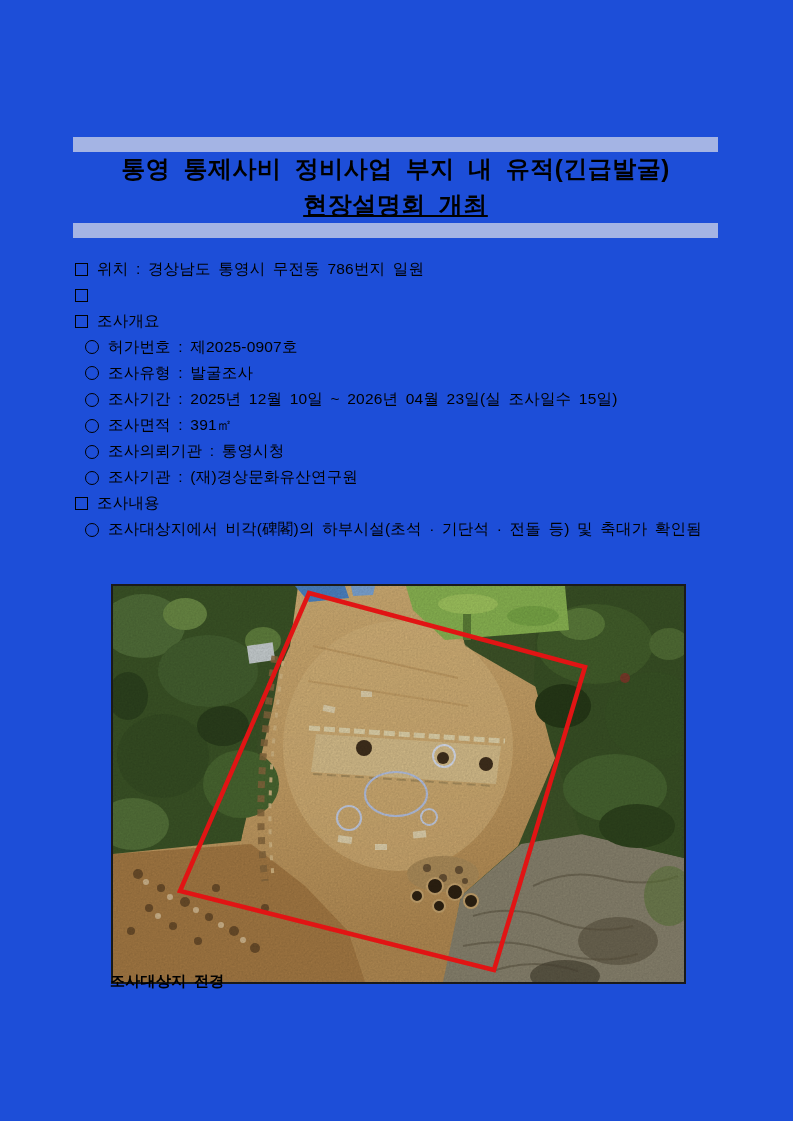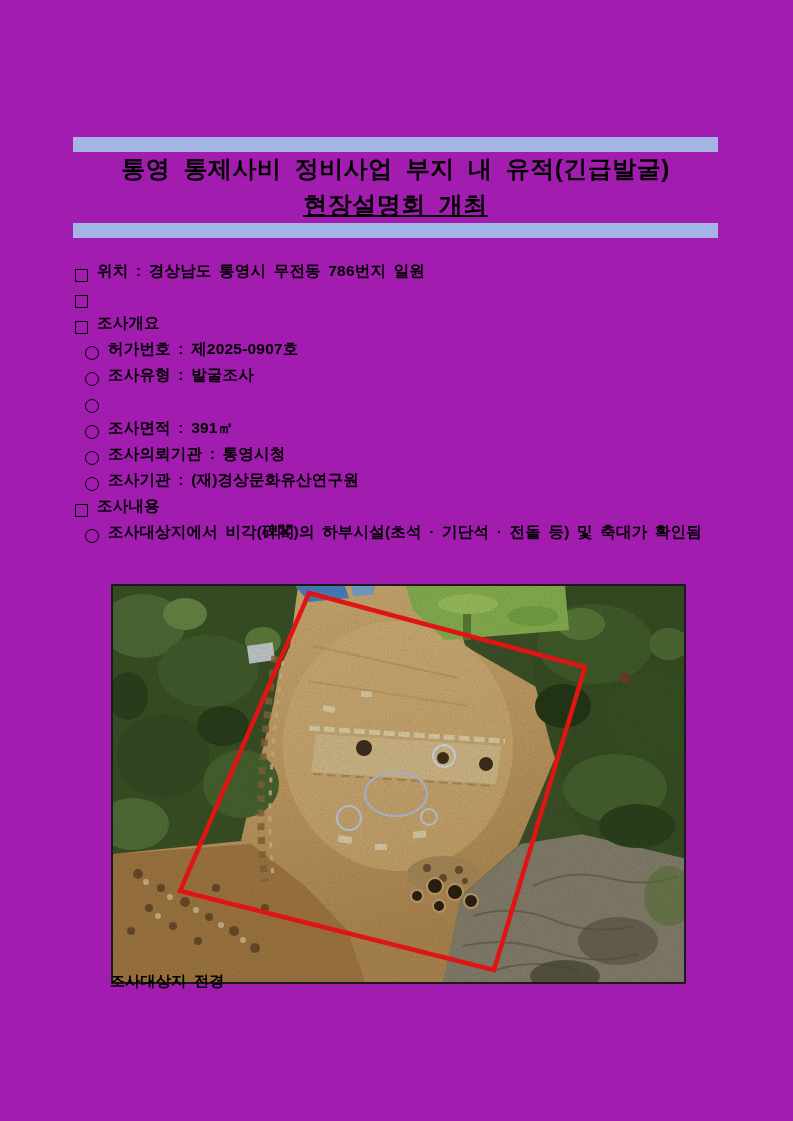--- a/index.html
+++ b/index.html
@@ -1,32 +1,32 @@
 <!DOCTYPE html>
 <html><head>
 <meta charset="utf-8">
 <style>
   html,body{margin:0;padding:0;background:#fff;}
   .page{
-    position:relative;width:793px;height:1121px;background:#a21caf;
+    position:relative;width:793px;height:1121px;background:#1d4ed8;
     font-family:"Liberation Sans","DejaVu Sans",sans-serif;color:#000;overflow:hidden;
   }
   .titlebar{position:absolute;left:73px;width:645px;height:15px;background:#a4b4e4;}
   .titlebar.top{top:137px;}
   .titlebar.bottom{top:223px;}
   .title-line{
     position:absolute;left:73px;width:645px;text-align:center;
     font-size:24px;font-weight:bold;letter-spacing:0.5px;word-spacing:6px;
   }
   .title-line.l1{top:153px;}
   .title-line.l2{top:189px;text-decoration:underline;}
   .doc-lines{position:absolute;left:75px;top:256px;width:660px;}
   .doc-line{
-    height:26.1px;display:flex;align-items:flex-end;
-    font-size:15.5px;font-weight:bold;letter-spacing:0.2px;word-spacing:3px;white-space:nowrap;
+    height:26.1px;display:flex;align-items:center;
+    font-size:15.5px;font-weight:normal;letter-spacing:0.2px;word-spacing:3px;white-space:nowrap;
   }
   .bullet{flex:0 0 auto;display:inline-block;box-sizing:border-box;margin-right:9px;}
   .bullet.square{width:13px;height:13px;border:1.7px solid #000;margin-left:0;}
   .bullet.circle{width:14px;height:14px;border:1.7px solid #000;border-radius:50%;margin-left:10px;}
   .photo-frame{
     position:absolute;left:111px;top:584px;width:571px;height:396px;
     border:2px solid #1a1a1a;box-sizing:content-box;
   }
   .photo-frame svg{display:block;width:571px;height:396px;}
   .photo-caption{
@@ -58,20 +58,21 @@
     <div class="doc-line">
       <span class="bullet circle"></span>
       <span>허가번호 : 제2025-0907호</span>
     </div>
     <div class="doc-line">
       <span class="bullet circle"></span>
       <span>조사유형 : 발굴조사</span>
     </div>
     <div class="doc-line">
       <span class="bullet circle"></span>
+      <span>조사기간 : 2025년 12월 10일 ~ 2026년 04월 23일(실 조사일수 15일)</span>
     </div>
     <div class="doc-line">
       <span class="bullet circle"></span>
       <span>조사면적 : 391㎡</span>
     </div>
     <div class="doc-line">
       <span class="bullet circle"></span>
       <span>조사의뢰기관 : 통영시청</span>
     </div>
     <div class="doc-line">

